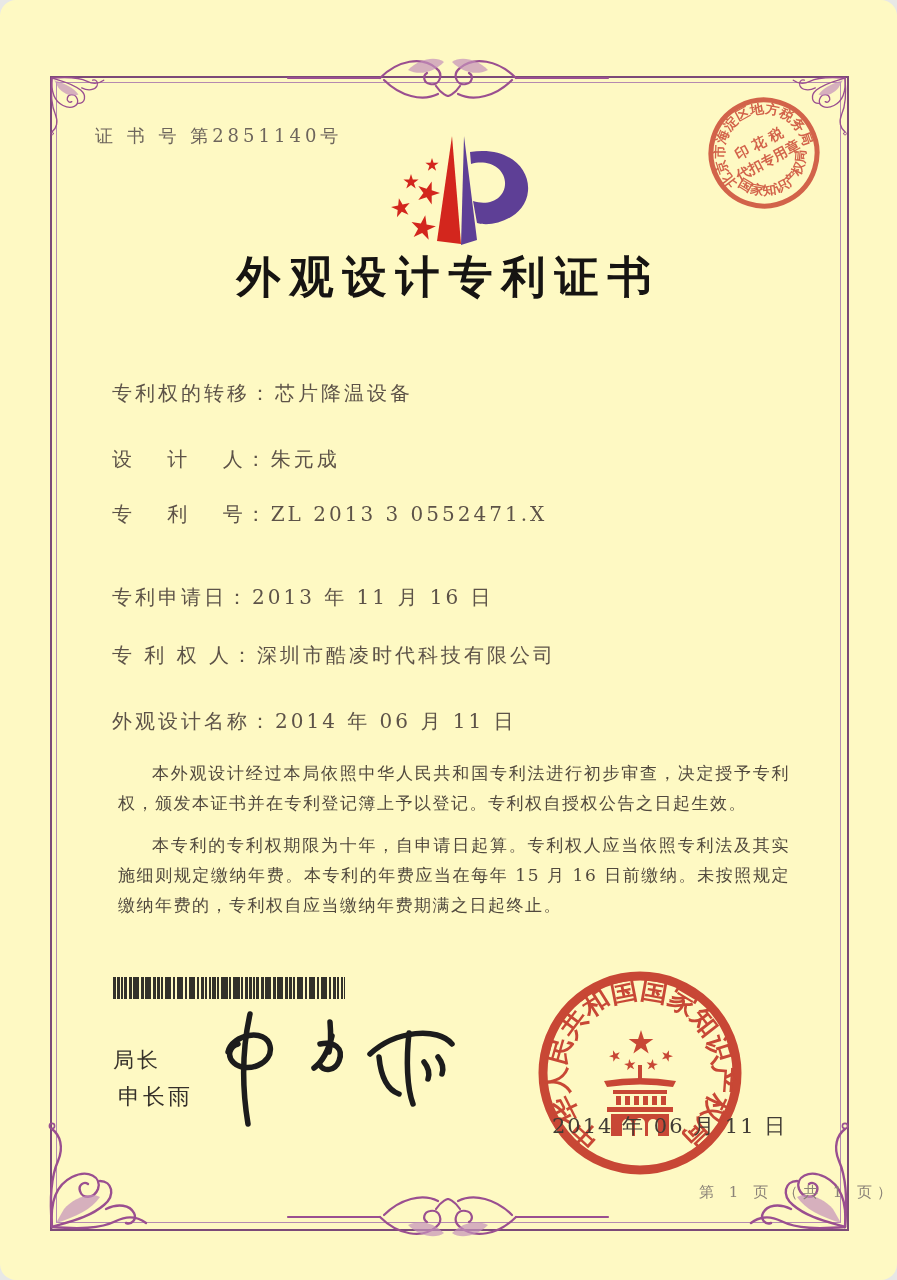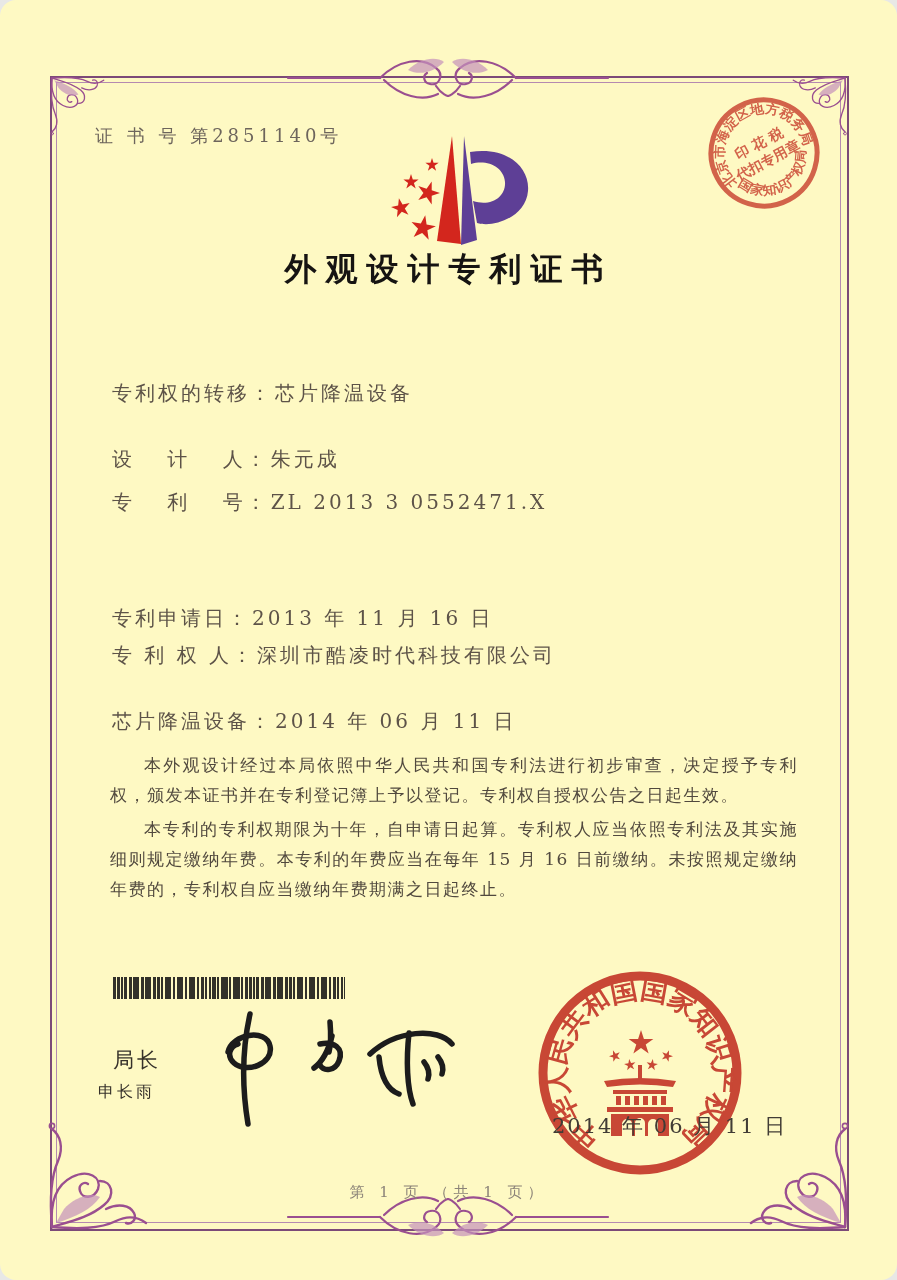--- a/index.html
+++ b/index.html
@@ -9,45 +9,45 @@
   .frame-outer{position:absolute;left:50px;top:76px;width:795px;height:1151px;
                border:2px solid #7c4a78;}
   .frame-inner{position:absolute;left:56px;top:82px;width:783px;height:1139px;
                border:1px solid #b58ab0;}
   .ornaments{position:absolute;left:0;top:0;width:897px;height:1280px;pointer-events:none;}
   
   .cert-no{position:absolute;left:95px;top:124px;font-size:18px;letter-spacing:4px;
            color:#6d655c;font-family:"DejaVu Serif","Liberation Serif",serif;}
   .logo{position:absolute;left:340px;top:130px;}
   .title{position:absolute;left:0;top:248px;width:897px;text-align:center;
-         font-size:32px;font-weight:bold;letter-spacing:9px;color:#161412;
+         font-size:44px;font-weight:bold;letter-spacing:9px;color:#161412;
          font-family:"DejaVu Serif","Liberation Serif",serif;}
   
   .field-row{position:absolute;left:112px;font-size:20px;letter-spacing:3px;
              color:#5d5348;font-family:"DejaVu Serif","Liberation Serif",serif;white-space:nowrap;}
   .fvalue{margin-left:2px;}
   
   .paras{position:absolute;left:106px;top:746px;width:696px;}
-  .paras p{margin:4px;text-indent:2em;text-align:justify;font-size:17px;line-height:30px;
+  .paras p{margin:12px;text-indent:2em;text-align:justify;font-size:17px;line-height:30px;
            letter-spacing:1.5px;color:#51493e;
            font-family:"DejaVu Serif","Liberation Serif",serif;}
   
   .barcode{position:absolute;left:113px;top:977px;width:232px;height:22px;opacity:.88;
     background:
       repeating-linear-gradient(90deg,#161616 0 2px,transparent 2px 4px),
       repeating-linear-gradient(90deg,#161616 0 1px,transparent 1px 6px),
       repeating-linear-gradient(90deg,#161616 0 3px,transparent 3px 11px);}
   .signoff-title{position:absolute;left:113px;top:1046px;font-size:21px;letter-spacing:3px;color:#35302a;text-align:center;}
-  .signoff-name{position:absolute;left:98px;top:1082px;font-size:16px;letter-spacing:3px;color:#35302a;}
+  .signoff-name{position:absolute;left:118px;top:1082px;font-size:22px;letter-spacing:3px;color:#35302a;}
   .signature{position:absolute;left:212px;top:1000px;}
   .seal{position:absolute;left:510px;top:943px;opacity:.93;}
   .seal-date{position:absolute;left:552px;top:1112px;font-size:21px;letter-spacing:2px;
              color:#413c35;z-index:5;font-family:"DejaVu Serif","Liberation Serif",serif;}
   .tax-stamp{position:absolute;left:684px;top:73px;opacity:.88;}
-  .footer{position:absolute;left:0;top:1183px;width:897px;text-align:center;font-size:15px;
+  .footer{position:absolute;left:0;top:1183px;width:897px;text-align:right;font-size:15px;
           letter-spacing:5px;color:#8b8378;font-family:"DejaVu Serif","Liberation Serif",serif;}
 </style>
 </head>
 <body>
 
 <div class="page">
 
   <div class="frame-outer"></div>
   <div class="frame-inner"></div>
 
@@ -108,31 +108,31 @@
 
   <div class="title">外观设计专利证书</div>
 
   <div>
     <div class="field-row" style="top:380px">
       <span>专利权的转移：</span><span class="fvalue">芯片降温设备</span>
     </div>
     <div class="field-row" style="top:446px">
       <span>设　 计　 人：</span><span class="fvalue">朱元成</span>
     </div>
-    <div class="field-row" style="top:489px">
+    <div class="field-row" style="top:501px">
       <span>专　 利　 号：</span><span class="fvalue">ZL 2013 3 0552471.X</span>
     </div>
-    <div class="field-row" style="top:605px">
+    <div class="field-row" style="top:584px">
       <span>专利申请日：</span><span class="fvalue">2013 年 11 月 16 日</span>
     </div>
     <div class="field-row" style="top:642px">
       <span>专 利 权 人：</span><span class="fvalue">深圳市酷凌时代科技有限公司</span>
     </div>
     <div class="field-row" style="top:708px">
-      <span>芯片降温设备：</span><span class="fvalue">2014 年 06 月 11 日</span>
+      <span>外观设计名称：</span><span class="fvalue">2014 年 06 月 11 日</span>
     </div>
   </div>
 
   <div class="paras">
     <p>本外观设计经过本局依照中华人民共和国专利法进行初步审查，决定授予专利权，颁发本证书并在专利登记簿上予以登记。专利权自授权公告之日起生效。</p>
     <p>本专利的专利权期限为十年，自申请日起算。专利权人应当依照专利法及其实施细则规定缴纳年费。本专利的年费应当在每年 15 月 16 日前缴纳。未按照规定缴纳年费的，专利权自应当缴纳年费期满之日起终止。</p>
   </div>
 
   <div class="barcode"></div>
 

